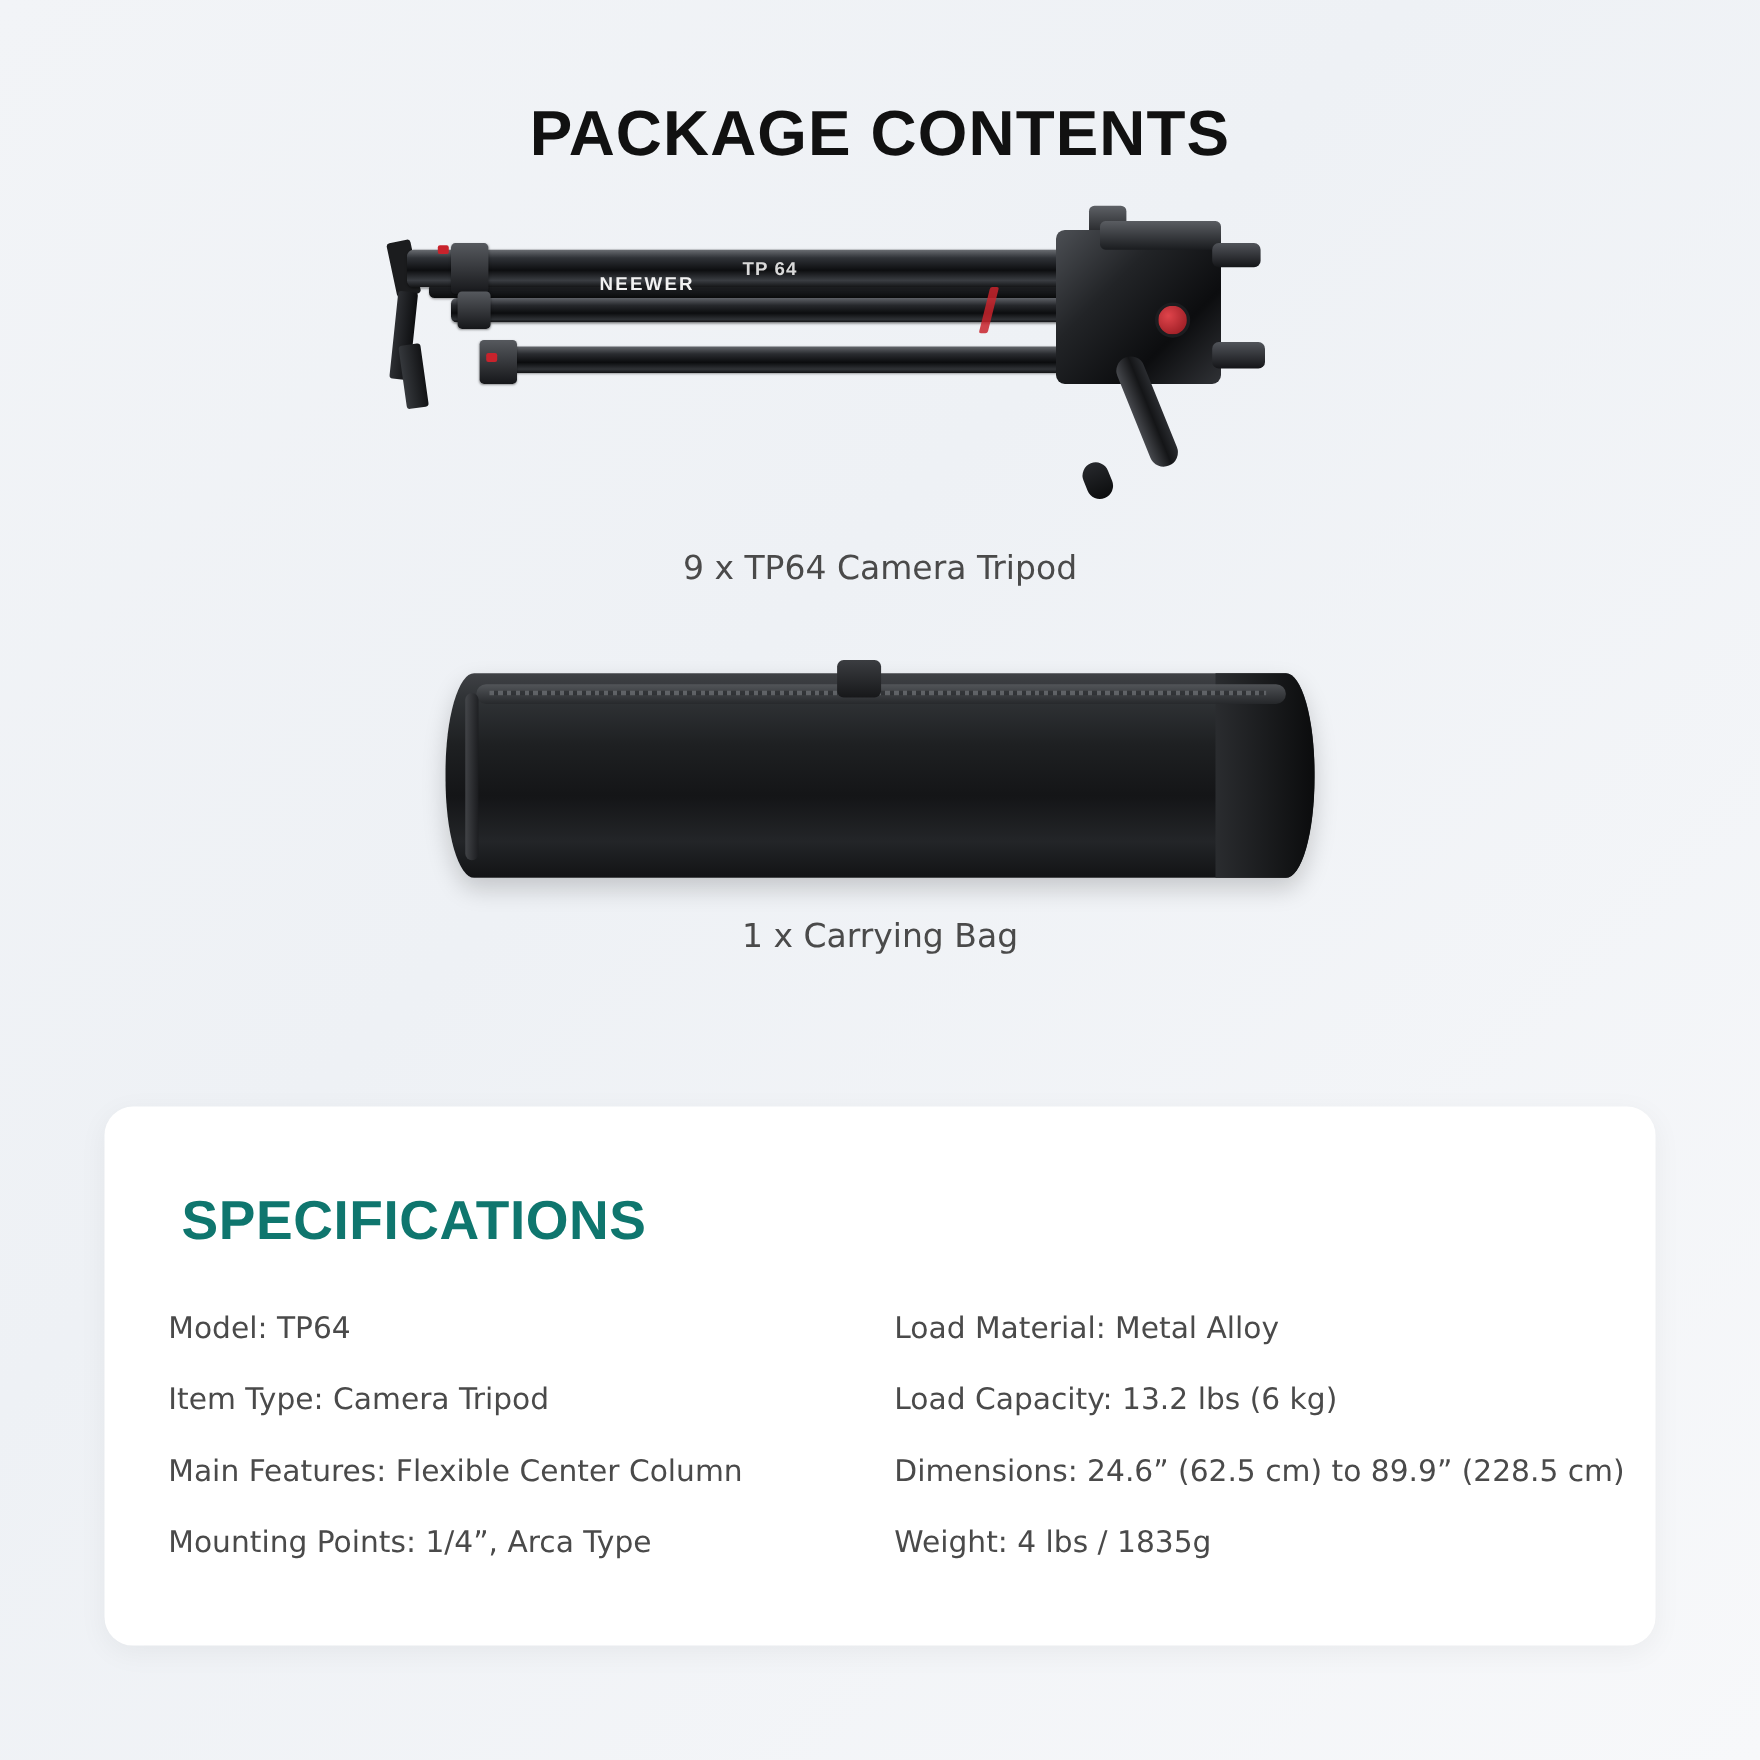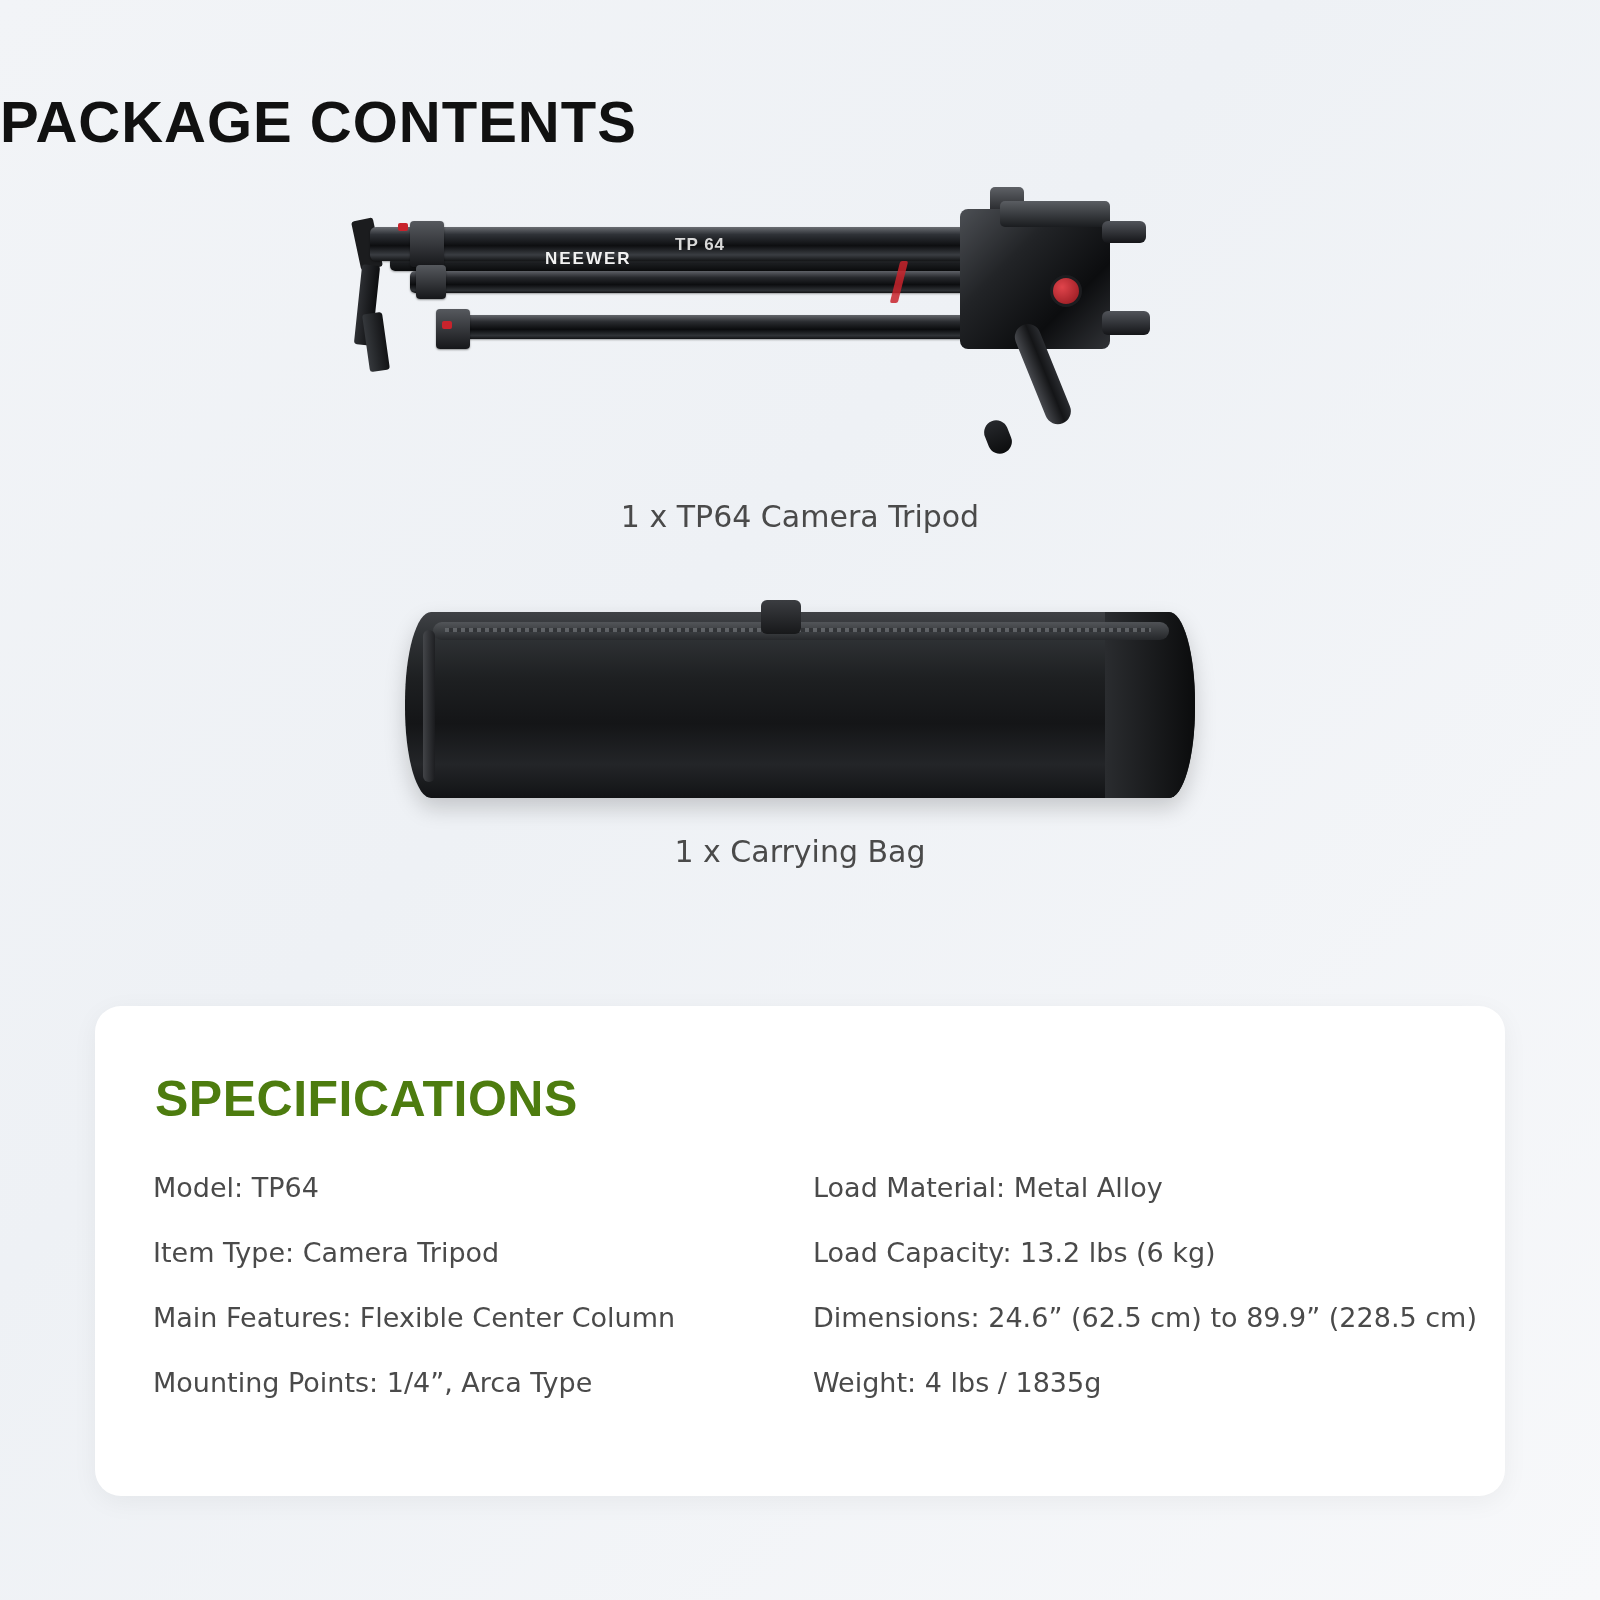--- a/index.html
+++ b/index.html
@@ -10,21 +10,21 @@
     width: 1600px;
     height: 1600px;
     background: linear-gradient(135deg, #f2f4f7 0%, #eef1f5 40%, #f7f8fa 100%);
     font-family: "Liberation Sans", sans-serif;
     color: #1a1a1a;
     overflow: hidden;
     position: relative;
   }
 
   .page-title {
-    text-align: left;
+    text-align: center;
     font-size: 58px;
     font-weight: bold;
     letter-spacing: 1px;
     padding-top: 88px;
     margin: 0;
     color: #111111;
   }
 
   
   .item-block {
@@ -271,22 +271,22 @@
     width: 1410px;
     height: 490px;
     background: #ffffff;
     border-radius: 26px;
     box-shadow: 0 6px 26px rgba(0,0,0,0.05);
   }
   .spec-title {
     font-size: 50px;
     font-weight: bold;
     letter-spacing: 0.5px;
-    color: #4d7c0f;
-    margin: 2px;
+    color: #0f766e;
+    margin: 12px;
     padding: 62px 0 0 58px;
   }
   .spec-grid {
     display: grid;
     grid-template-columns: 660px 1fr;
     padding: 42px 0 0 58px;
     row-gap: 34px;
   }
   .spec-item {
     font-size: 27px;
@@ -324,21 +324,21 @@
 
     <div class="head-stub"></div>
     <div class="head-body"></div>
     <div class="head-plate"></div>
     <div class="head-knob knob-1"></div>
     <div class="head-knob knob-2"></div>
     <div class="knob-red"></div>
     <div class="pan-handle"></div>
     <div class="pan-handle-tip"></div>
   </div>
-  <div class="caption">1 x TP64 Camera Tripod</div>
+  <div class="caption">9 x TP64 Camera Tripod</div>
 </div>
 
 <div class="item-block">
   <div class="bag-stage">
     <div class="bag-body"></div>
     <div class="bag-end"></div>
     <div class="bag-seam"></div>
     <div class="bag-zip"></div>
     <div class="bag-strap"></div>
     <div class="bag-left-seam"></div>

